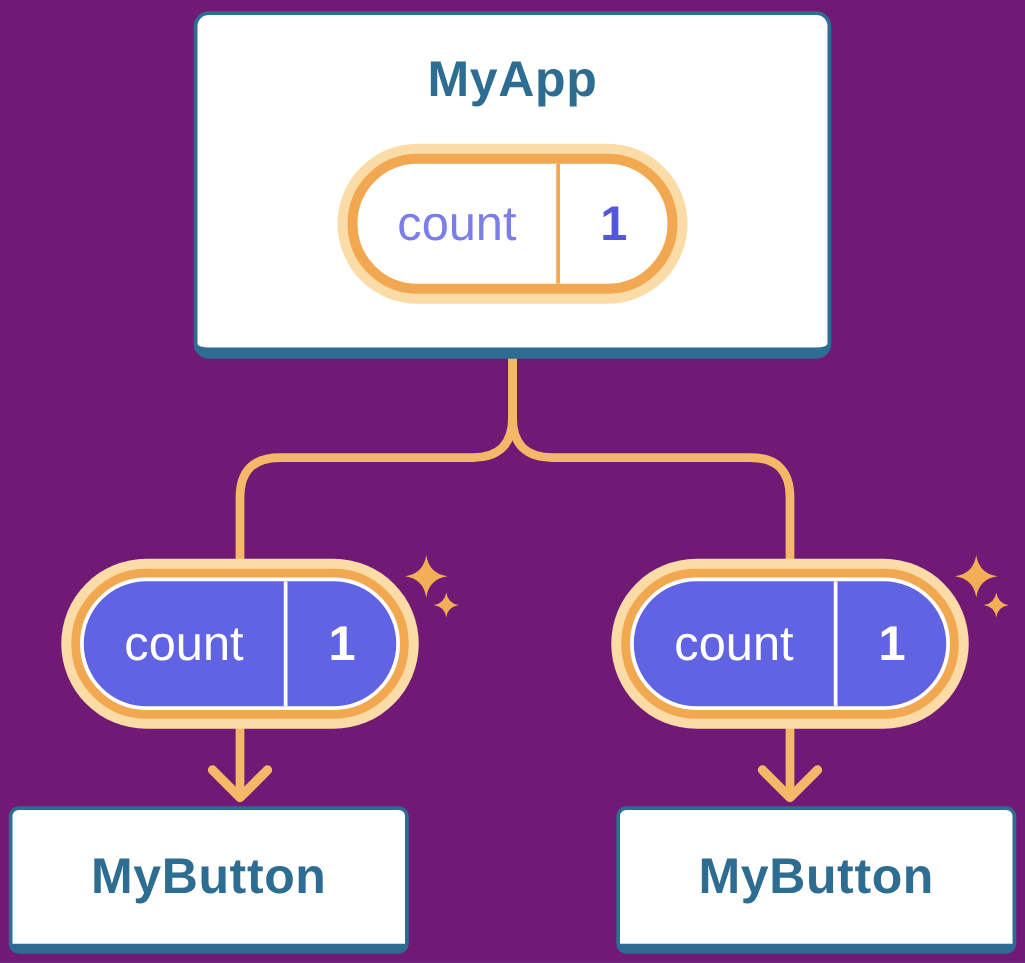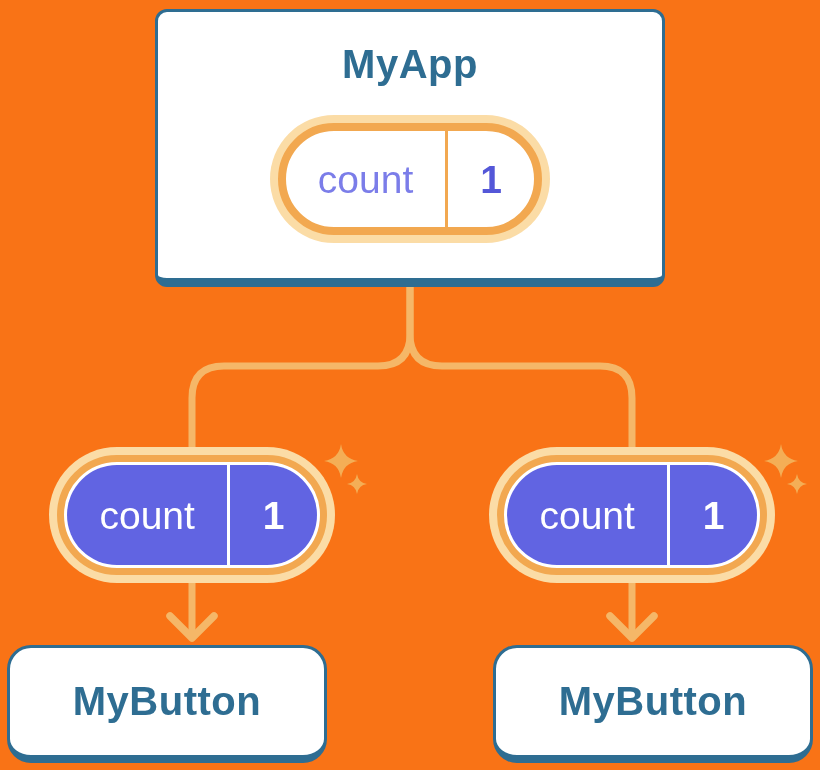--- a/index.html
+++ b/index.html
@@ -5,21 +5,21 @@
   html, body { margin: 0; padding: 0; }
   body {
     width: 820px; height: 770px;
     font-family: "Liberation Sans", sans-serif;
     background: #4a6970;
     overflow: hidden;
   }
   #canvas {
     position: relative;
     width: 820px; height: 770px;
-    background: #f97316;
+    background: #701a75;
   }
   svg.overlay {
     position: absolute; left: 0; top: 0;
     width: 820px; height: 770px;
     z-index: 1;
   }
   .card {
     position: absolute;
     box-sizing: border-box;
     background: #ffffff;
@@ -28,21 +28,21 @@
   }
   .root-card {
     left: 155px; top: 9px;
     width: 510px; height: 278px;
     border-bottom-width: 9px;
     border-radius: 12px;
   }
   .leaf-card {
     width: 320px; height: 118px;
     border-bottom-width: 8px;
-    border-radius: 24px;
+    border-radius: 8px;
     display: flex; align-items: center; justify-content: center;
   }
   .leaf-card.left  { left: 7px;   top: 645px; }
   .leaf-card.right { left: 493px; top: 645px; }
   .component-title {
     color: #2e6d92;
     font-size: 40px;
     font-weight: 700;
     letter-spacing: 0.5px;
     text-align: center;

